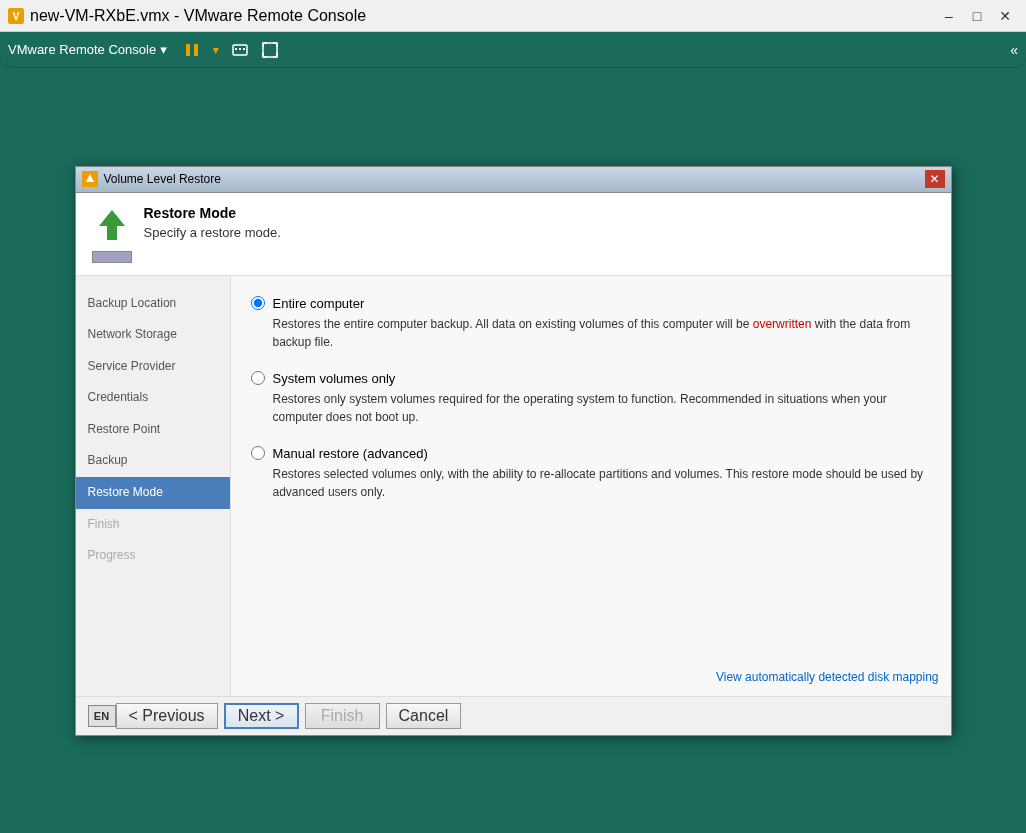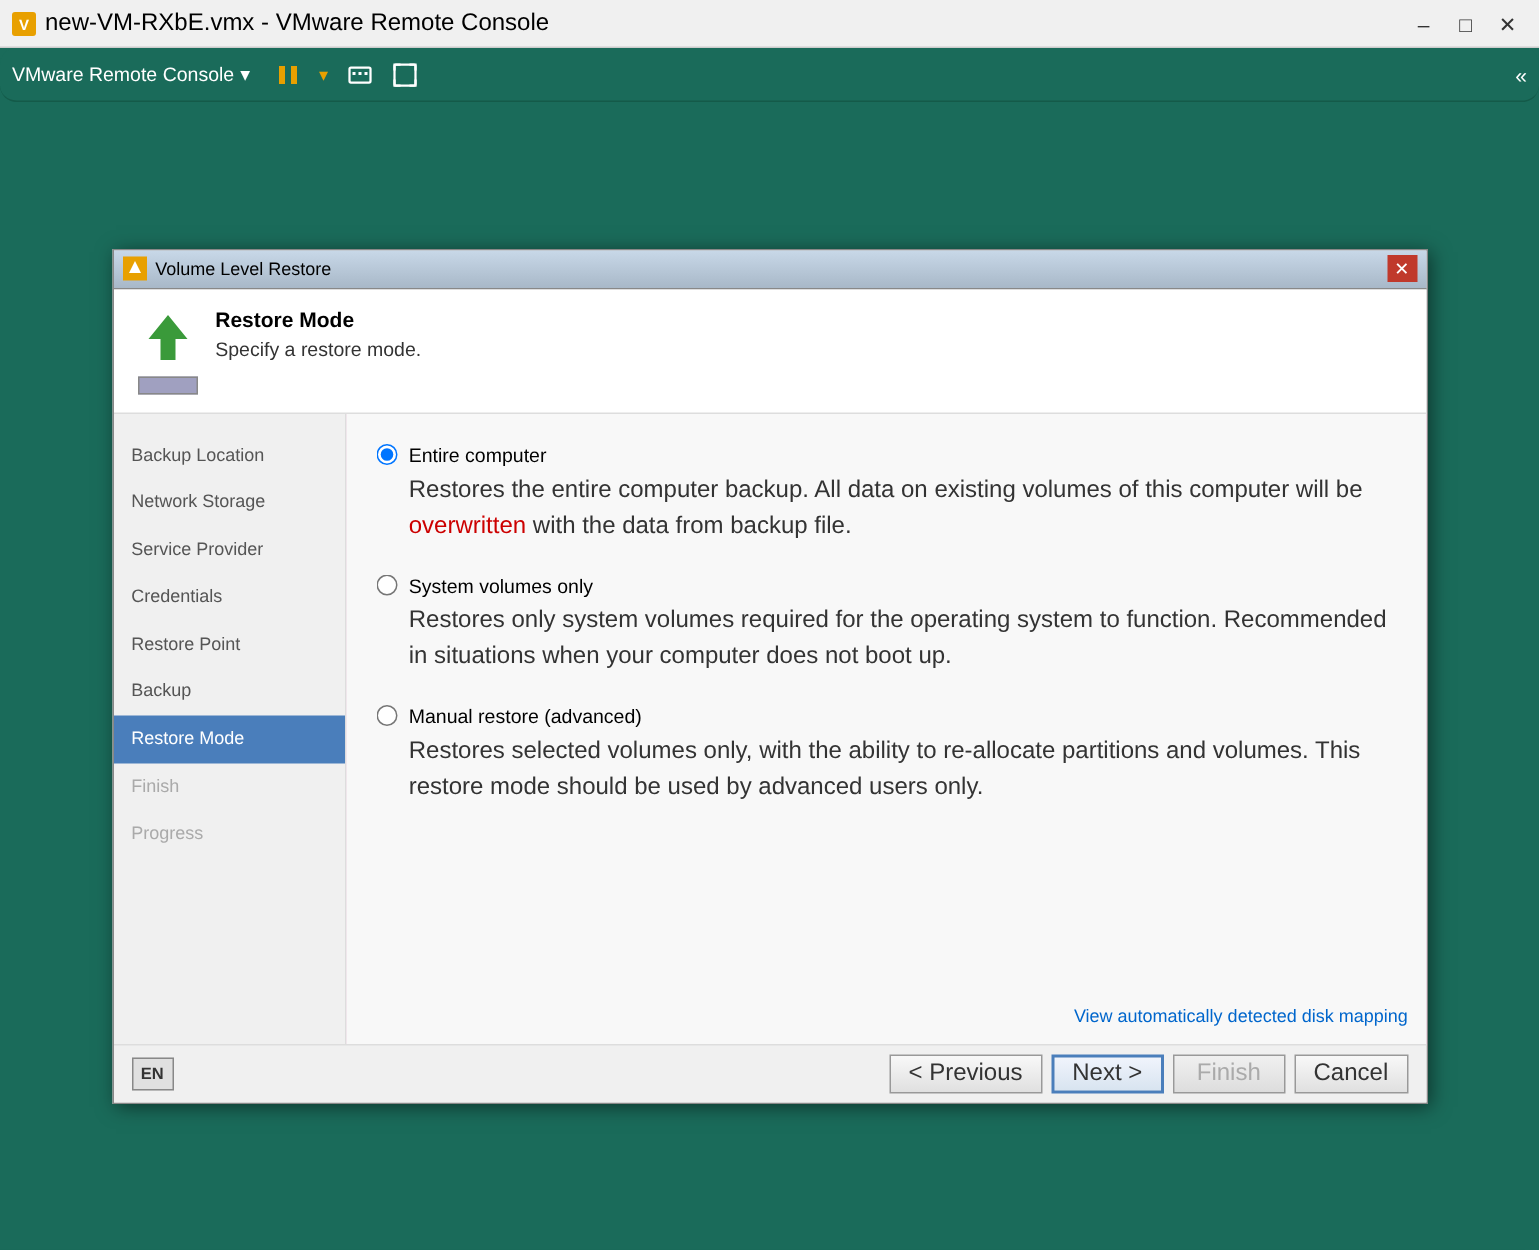--- a/index.html
+++ b/index.html
@@ -196,21 +196,21 @@
       margin-bottom: 4px;
     }
     .header-subtitle {
       font-size: 13px;
       color: #333;
     }
 
     
     .dialog-body {
       display: flex;
-      background: #f9a8d4;
+      background: #15803d;
       min-height: 420px;
     }
 
     
     .sidebar {
       width: 155px;
       background: #f0f0f0;
       padding: 12px 0;
       border-right: 1px solid #ddd;
       flex-shrink: 0;
@@ -256,21 +256,21 @@
       cursor: pointer;
       flex-shrink: 0;
     }
     .radio-title {
       font-size: 13px;
       color: #000;
       font-weight: normal;
     }
     .radio-desc {
       margin-left: 22px;
-      font-size: 16px;
+      font-size: 12px;
       color: #333;
       line-height: 1.5;
     }
     .radio-desc .highlight {
       color: #c00;
       font-weight: normal;
     }
 
     
     .view-link {
@@ -283,21 +283,20 @@
       text-decoration: none;
     }
 
     
     .dialog-footer {
       background: #f0f0f0;
       border-top: 1px solid #ddd;
       padding: 6px 12px;
       display: flex;
       align-items: center;
-      justify-content: space-between;
     }
     .footer-left {
       display: flex;
       align-items: center;
     }
     .lang-badge {
       width: 28px;
       height: 22px;
       border: 1px solid #888;
       background: #e0e0e0;

